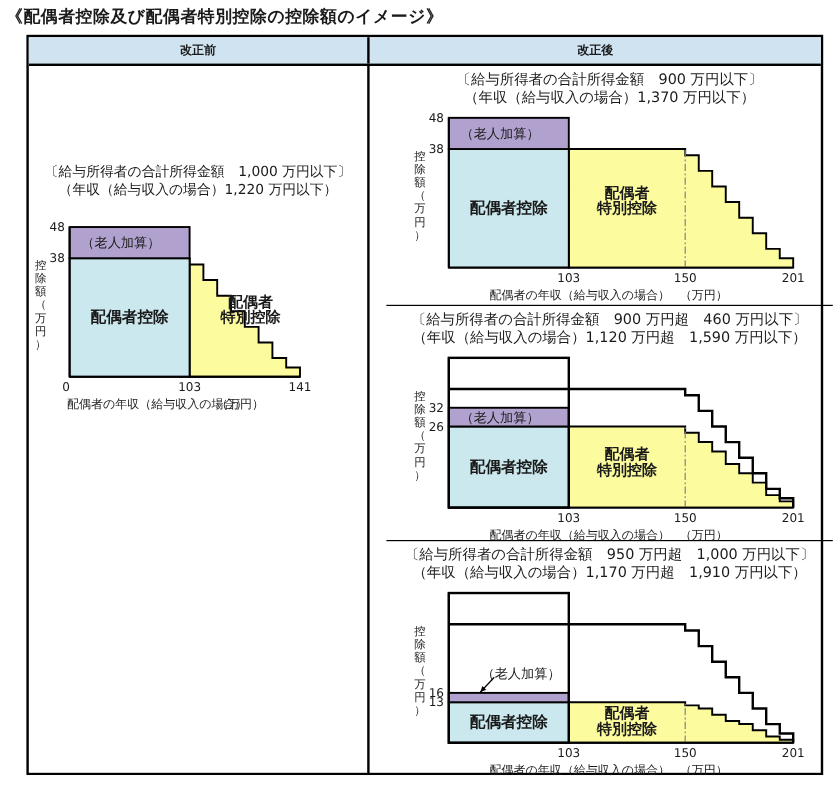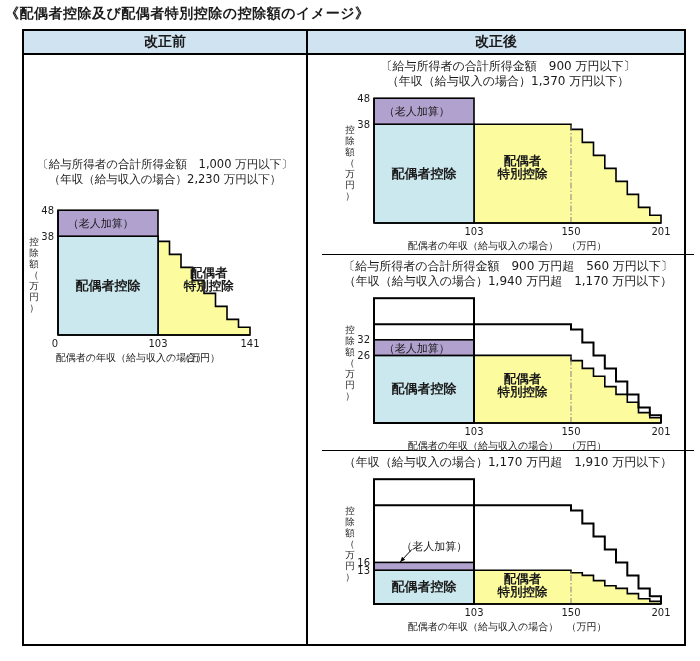--- a/index.html
+++ b/index.html
@@ -1,25 +1,25 @@
 <!DOCTYPE html>
 <html><head>
 <meta charset="utf-8">
 <style>
   html,body{margin:0;padding:0;background:#fff;}
   .page{position:relative;width:700px;height:646px;background:#fff;
         font-family:"DejaVu Sans",sans-serif;color:#1a1a1a;overflow:hidden;}
   .page-title{position:absolute;left:5px;top:5px;font-size:14px;font-weight:bold;letter-spacing:.5px;}
   .table{position:absolute;left:22px;top:29px;width:664px;height:617px;border:2px solid #000;box-sizing:border-box;background:#fff;}
   .thead{display:flex;height:22px;border-bottom:2px solid #000;background:#cfe3f1;}
-  .th{display:flex;align-items:center;justify-content:center;font-size:14px;font-weight:bold;box-sizing:border-box;}
+  .th{display:flex;align-items:center;justify-content:center;font-size:10px;font-weight:bold;box-sizing:border-box;}
   .th.before{width:284px;border-right:2px solid #000;}
   .th.after{flex:1;text-align:center;}
   .tbody{display:flex;height:591px;}
-  .col-before{width:284px;border-right:2px solid #000;box-sizing:border-box;padding-top:98px;}
+  .col-before{width:284px;border-right:2px solid #000;box-sizing:border-box;padding-top:77px;}
   .col-after{flex:1;display:flex;flex-direction:column;padding-left:14px;}
   .section{box-sizing:border-box;border-bottom:1.5px solid #000;}
   .section.s1{height:200px;}
   .section.s2{height:196px;}
   .section.s3{height:195px;border-bottom:none;}
   .caption{text-align:center;font-size:12px;line-height:15px;margin-top:4px;white-space:nowrap;}
   .col-before .caption{font-size:11.5px;}
   .chart-host{margin-left:2px;margin-top:2px;}
   .col-before .chart-host{margin-top:16px;margin-left:0;}
   svg text{fill:#1a1a1a;}
@@ -33,21 +33,21 @@
   <div class="table">
     <div class="thead">
       <div class="th before">改正前</div>
       <div class="th after">改正後</div>
     </div>
     <div class="tbody">
 
       <div class="col-before">
         <div class="caption">
           <div>〔給与所得者の合計所得金額　1,000 万円以下〕</div>
-          <div>（年収（給与収入の場合）2,230 万円以下）</div>
+          <div>（年収（給与収入の場合）1,220 万円以下）</div>
         </div>
         <div class="chart-host"><svg width="282" height="166" viewBox="0 0 282 166" font-family="DejaVu Sans, sans-serif">
               <polygon points="134,132 134,33.2 134,38.4 145.5,38.4 145.5,51.4 157,51.4 157,64.4 168.5,64.4 168.5,77.4 180,77.4 180,90.4 191.5,90.4 191.5,103.4 203,103.4 203,116.4 214.5,116.4 214.5,124.2 226,124.2 226,132" fill="#fcfc9e" stroke="#000" stroke-width="1.6"></polygon>
               <rect x="34" y="33.2" width="100.0" height="98.8" fill="#cbe8ee" stroke="#000" stroke-width="1.6"></rect>
               <rect x="34" y="7.2" width="100.0" height="26.0" fill="#b1a1ce" stroke="#000" stroke-width="1.6"></rect>
               <line x1="34" y1="132" x2="226" y2="132" stroke="#000" stroke-width="1.6"></line>
               <line x1="34" y1="132" x2="34" y2="7.2" stroke="#000" stroke-width="1.6"></line>
               <text x="30" y="10.7" text-anchor="end" font-size="10">48</text>
               <text x="30" y="36.7" text-anchor="end" font-size="10">38</text>
               <text x="31" y="144" text-anchor="middle" font-size="10">0</text>
@@ -97,22 +97,22 @@
                 <text x="159.1" y="158" text-anchor="middle" font-size="10">配偶者の年収（給与収入の場合）</text>
                 <text x="262.4" y="158" text-anchor="middle" font-size="10">（万円）</text>
                 <text x="100" y="86.6" text-anchor="middle" font-size="13" font-weight="bold">配偶者控除</text>
                 <text x="198.5" y="73.7" text-anchor="middle" font-size="12.5" font-weight="bold">配偶者</text>
                 <text x="198.5" y="86.7" text-anchor="middle" font-size="12.5" font-weight="bold">特別控除</text>
                 <text x="92.7" y="24.2" text-anchor="middle" font-size="11">（老人加算）</text>
               </svg></div>
         </div>
         <div class="section s2">
           <div class="caption">
-            <div>〔給与所得者の合計所得金額　900 万円超　560 万円以下〕</div>
-            <div>（年収（給与収入の場合）1,940 万円超　1,170 万円以下）</div>
+            <div>〔給与所得者の合計所得金額　900 万円超　460 万円以下〕</div>
+            <div>（年収（給与収入の場合）1,120 万円超　1,590 万円以下）</div>
           </div>
           <div class="chart-host"><svg width="370" height="166" viewBox="0 0 370 166" font-family="DejaVu Sans, sans-serif">
                 <polygon points="150,132 150,64.4 247,64.4 247,69.6 258.3,69.6 258.3,77.4 269.5,77.4 269.5,85.2 280.8,85.2 280.8,95.6 292,95.6 292,103.4 303.3,103.4 303.3,111.2 314.5,111.2 314.5,121.6 325.8,121.6 325.8,126.8 337,126.8 337,132" fill="#fcfc9e" stroke="#000" stroke-width="1.6"></polygon>
                 <rect x="50" y="64.4" width="100.0" height="67.6" fill="#cbe8ee" stroke="#000" stroke-width="1.6"></rect>
                 <rect x="50" y="48.8" width="100.0" height="15.6" fill="#b1a1ce" stroke="#000" stroke-width="1.6"></rect>
                 <rect x="50" y="7.2" width="100.0" height="124.8" fill="none" stroke="#000" stroke-width="2"></rect>
                 <polyline points="50,33.2 247,33.2 247,38.4 258.3,38.4 258.3,51.4 269.5,51.4 269.5,64.4 280.8,64.4 280.8,77.4 292,77.4 292,90.4 303.3,90.4 303.3,103.4 314.5,103.4 314.5,116.4 325.8,116.4 325.8,124.2 337,124.2 337,132" fill="none" stroke="#000" stroke-width="2"></polyline>
                 <line x1="247" y1="132" x2="247" y2="64.4" stroke="#808080" stroke-width="1" stroke-dasharray="6 2 1.5 2"></line>
                 <line x1="50" y1="132" x2="337" y2="132" stroke="#000" stroke-width="1.6"></line>
                 <line x1="50" y1="132" x2="50" y2="7.2" stroke="#000" stroke-width="1.6"></line>
@@ -131,20 +131,21 @@
                 <text x="159.1" y="158" text-anchor="middle" font-size="10">配偶者の年収（給与収入の場合）</text>
                 <text x="262.4" y="158" text-anchor="middle" font-size="10">（万円）</text>
                 <text x="100" y="102.2" text-anchor="middle" font-size="13" font-weight="bold">配偶者控除</text>
                 <text x="198.5" y="91.8" text-anchor="middle" font-size="12.5" font-weight="bold">配偶者</text>
                 <text x="198.5" y="104.8" text-anchor="middle" font-size="12.5" font-weight="bold">特別控除</text>
                 <text x="92.7" y="60.6" text-anchor="middle" font-size="11">（老人加算）</text>
               </svg></div>
         </div>
         <div class="section s3">
           <div class="caption">
+            <div>〔給与所得者の合計所得金額　950 万円超　1,000 万円以下〕</div>
             <div>（年収（給与収入の場合）1,170 万円超　1,910 万円以下）</div>
           </div>
           <div class="chart-host"><svg width="370" height="166" viewBox="0 0 370 166" font-family="DejaVu Sans, sans-serif">
                 <polygon points="150,132 150,98.2 247,98.2 247,100.8 258.3,100.8 258.3,103.4 269.5,103.4 269.5,108.6 280.8,108.6 280.8,113.8 292,113.8 292,116.4 303.3,116.4 303.3,121.6 314.5,121.6 314.5,126.8 325.8,126.8 325.8,129.4 337,129.4 337,132" fill="#fcfc9e" stroke="#000" stroke-width="1.6"></polygon>
                 <rect x="50" y="98.2" width="100.0" height="33.8" fill="#cbe8ee" stroke="#000" stroke-width="1.6"></rect>
                 <rect x="50" y="90.4" width="100.0" height="7.8" fill="#b1a1ce" stroke="#000" stroke-width="1.6"></rect>
                 <rect x="50" y="7.2" width="100.0" height="124.8" fill="none" stroke="#000" stroke-width="2"></rect>
                 <polyline points="50,33.2 247,33.2 247,38.4 258.3,38.4 258.3,51.4 269.5,51.4 269.5,64.4 280.8,64.4 280.8,77.4 292,77.4 292,90.4 303.3,90.4 303.3,103.4 314.5,103.4 314.5,116.4 325.8,116.4 325.8,124.2 337,124.2 337,132" fill="none" stroke="#000" stroke-width="2"></polyline>
                 <line x1="247" y1="132" x2="247" y2="98.2" stroke="#808080" stroke-width="1" stroke-dasharray="6 2 1.5 2"></line>
                 <line x1="50" y1="132" x2="337" y2="132" stroke="#000" stroke-width="1.6"></line>

